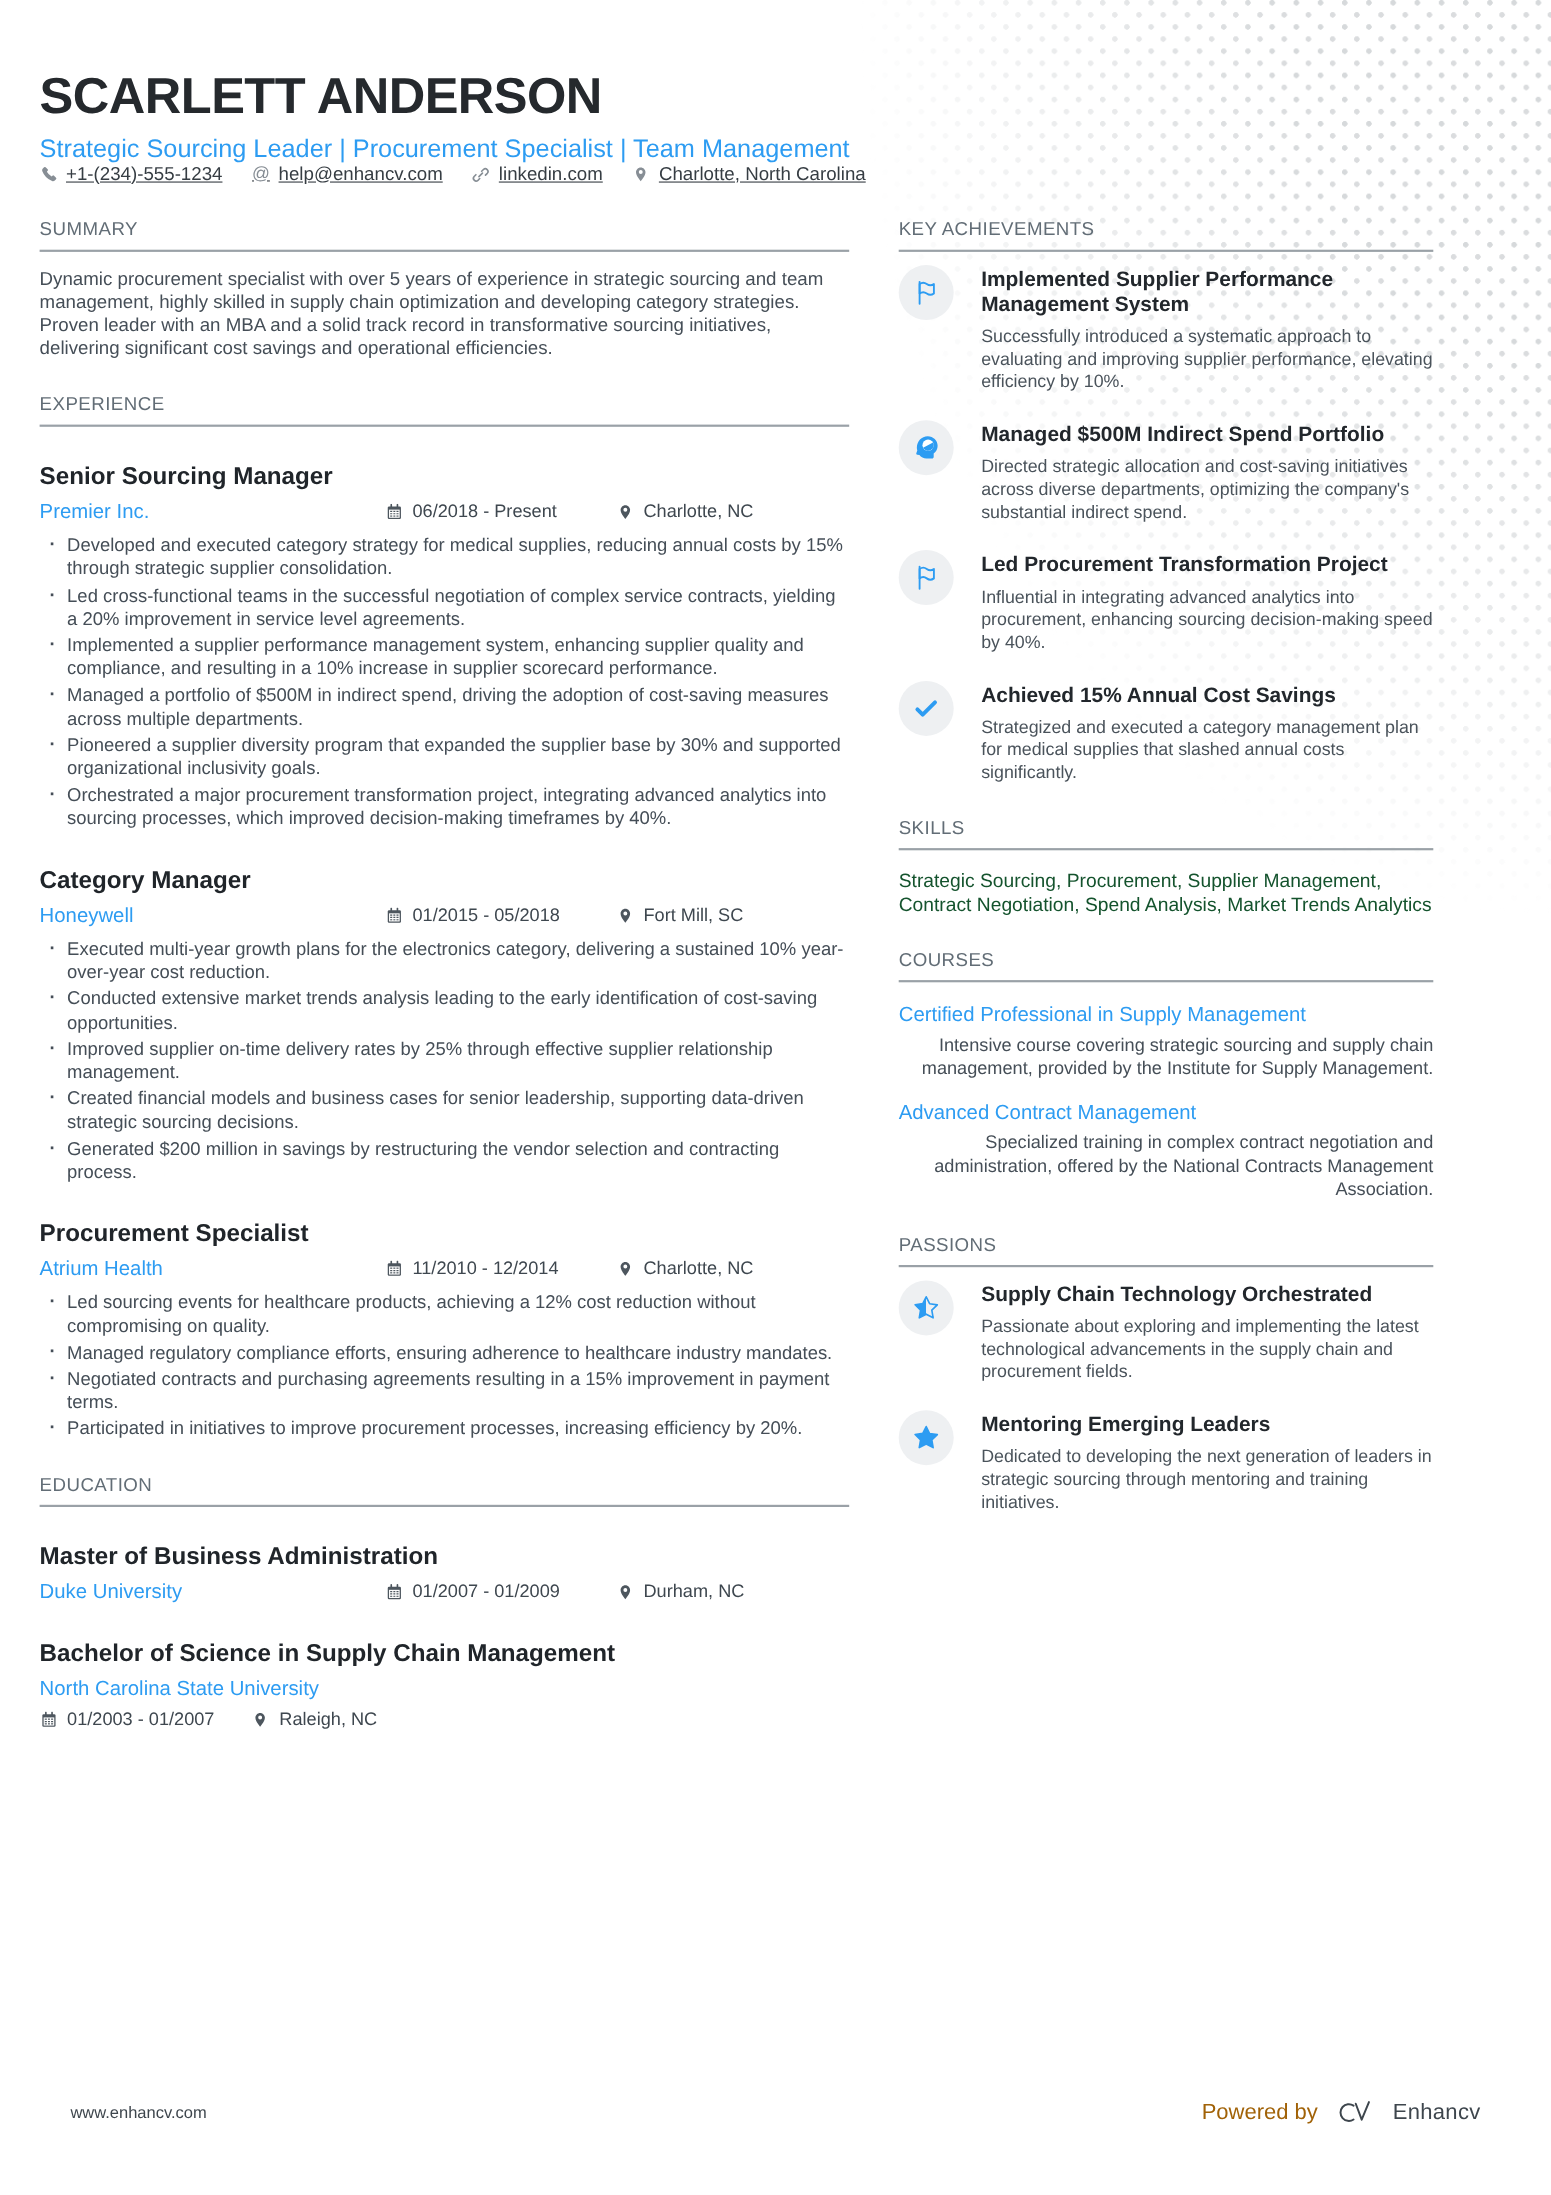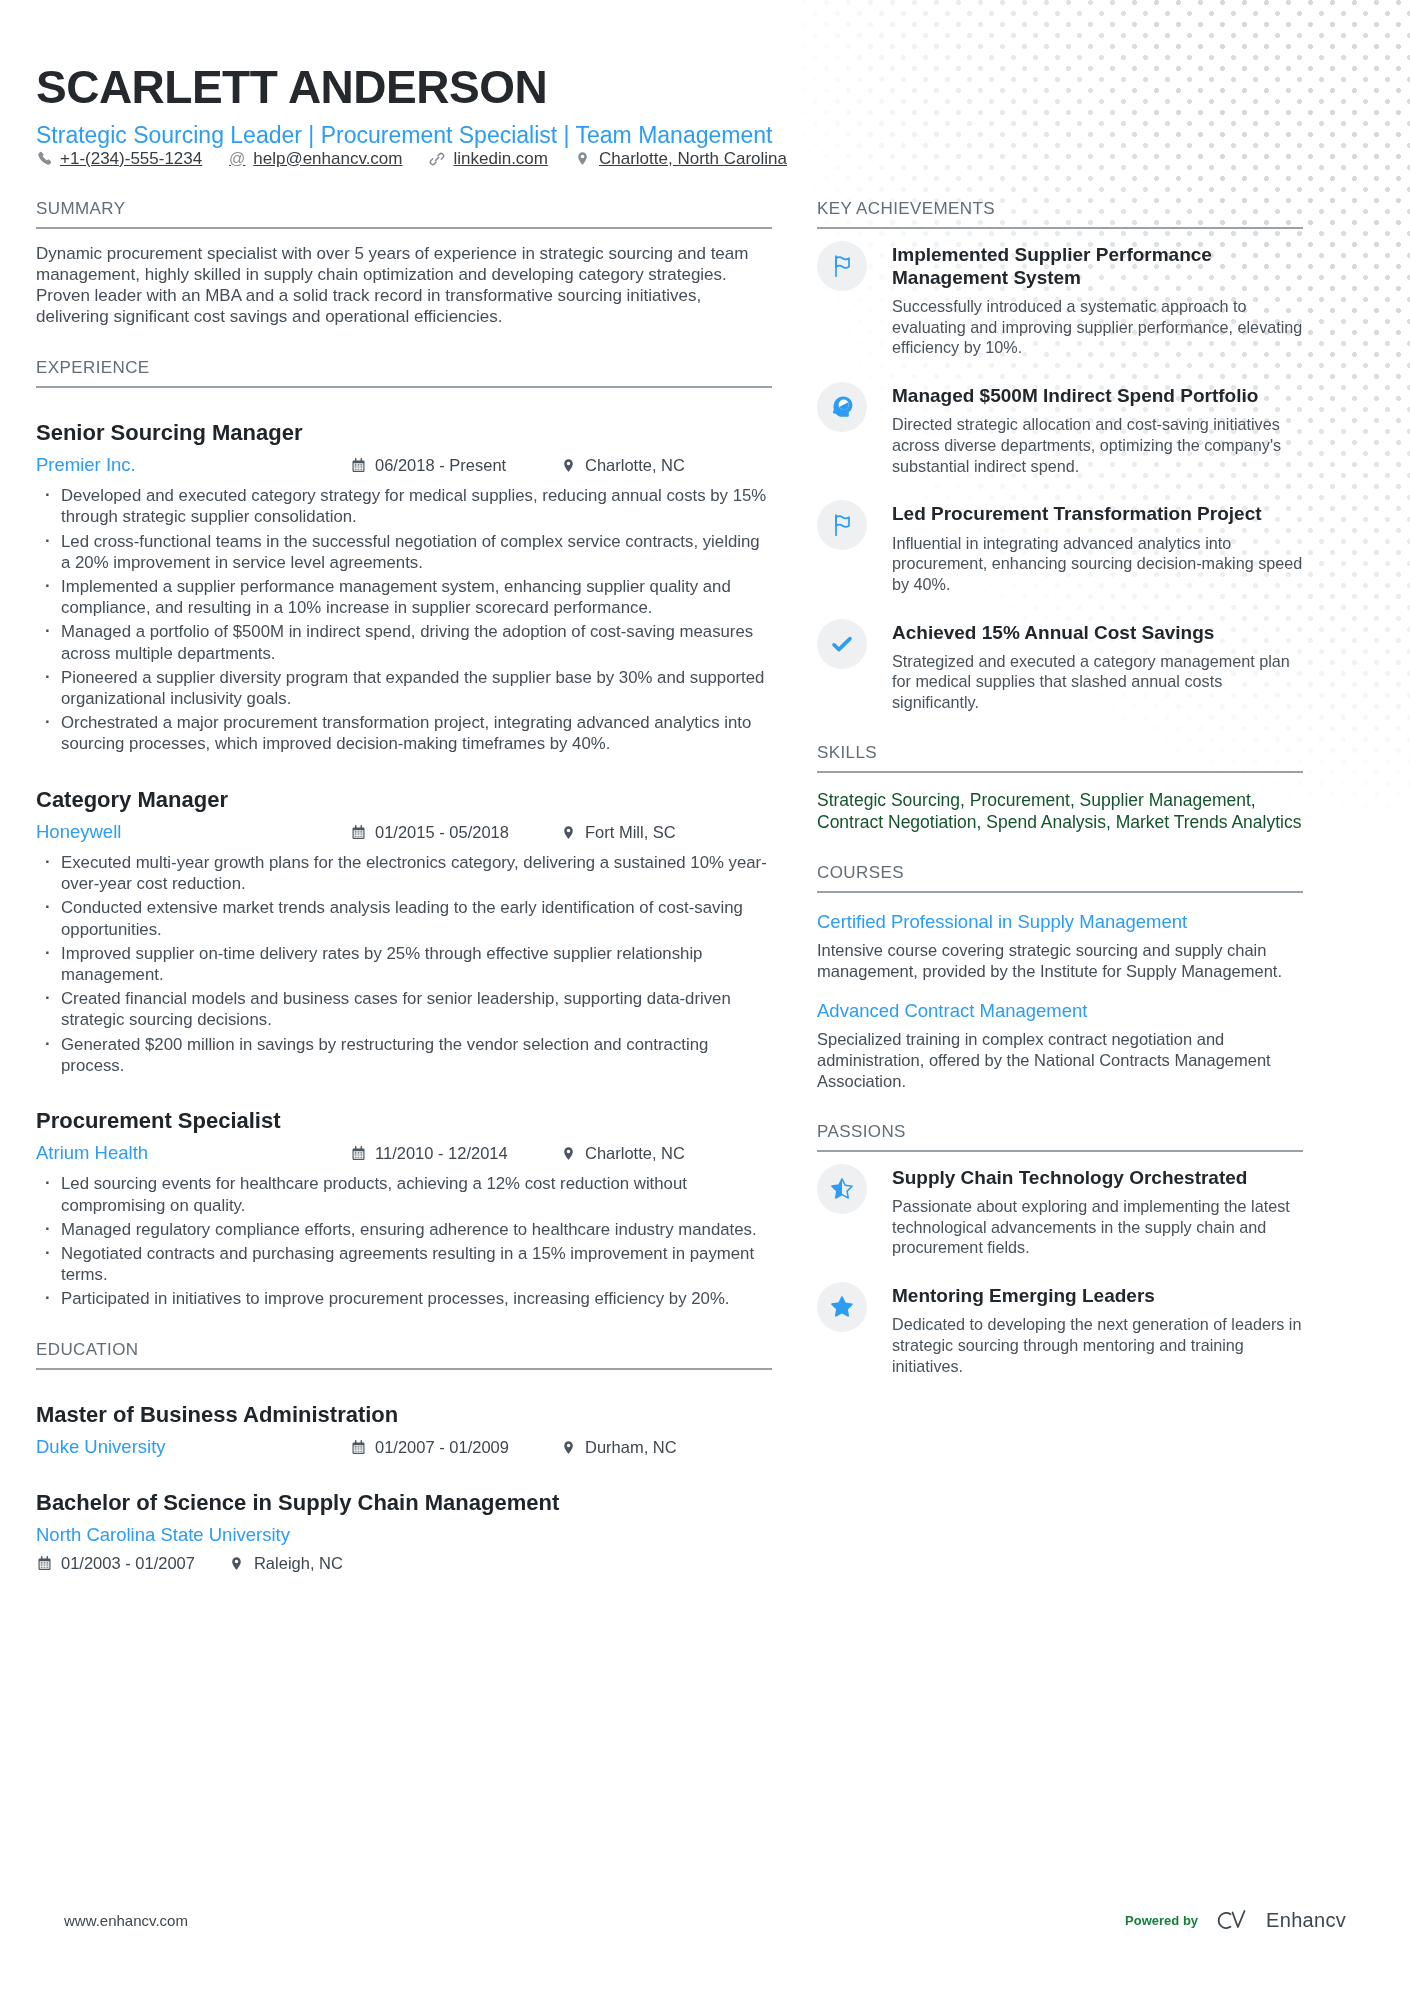--- a/index.html
+++ b/index.html
@@ -51,25 +51,25 @@
   ul.bullets li::before { content:"·"; position:absolute; left:9px; top:-1px; font-weight:700; color:#454e57; }
   
   .ach { display:flex; gap:25px; margin-top:24px; }
   .ach:first-of-type { margin-top:12px; }
   .ach-icon { width:50px; height:50px; border-radius:50%; background:#eef0f2; flex:none; display:flex; align-items:center; justify-content:center; }
   .ach-title { margin:2px 0 0; font-size:19px; font-weight:600; color:#22272c; line-height:1.22; }
   .ach-desc { margin:7px 0 0; font-size:16.2px; line-height:20.7px; color:#4a535b; }
   .skills-text { margin:16px 0 0; font-size:17.5px; line-height:22px; color:#14532d; }
   .course { margin-top:18px; }
   .course-title { font-size:18.5px; color:var(--accent); cursor:pointer; }
-  .course-desc { margin:7px 0 0; font-size:16.5px; line-height:21px; color:#454e57; }
+  .course-desc { margin:7px 0 0; font-size:16.5px; line-height:21px; color:#454e57;text-align:right; }
   .footer { position:absolute; left:64px; right:64px; bottom:62px; display:flex; justify-content:space-between; align-items:center; }
   .site { font-size:15px; color:#3e464d; cursor:pointer; }
   .powered { display:flex; align-items:center; gap:13px; }
-  .powered-label { font-size:13px; color:#15803d;font-weight:bold; }
+  .powered-label { font-size:20px; color:#a16207; }
   .brand { font-size:20px; color:#3e464d; letter-spacing:.3px; }
 </style>
 </head>
 <body>
 
 <div class="page">
   <div class="dots"></div>
 
   <header>
     <h1 class="name">SCARLETT ANDERSON</h1>

